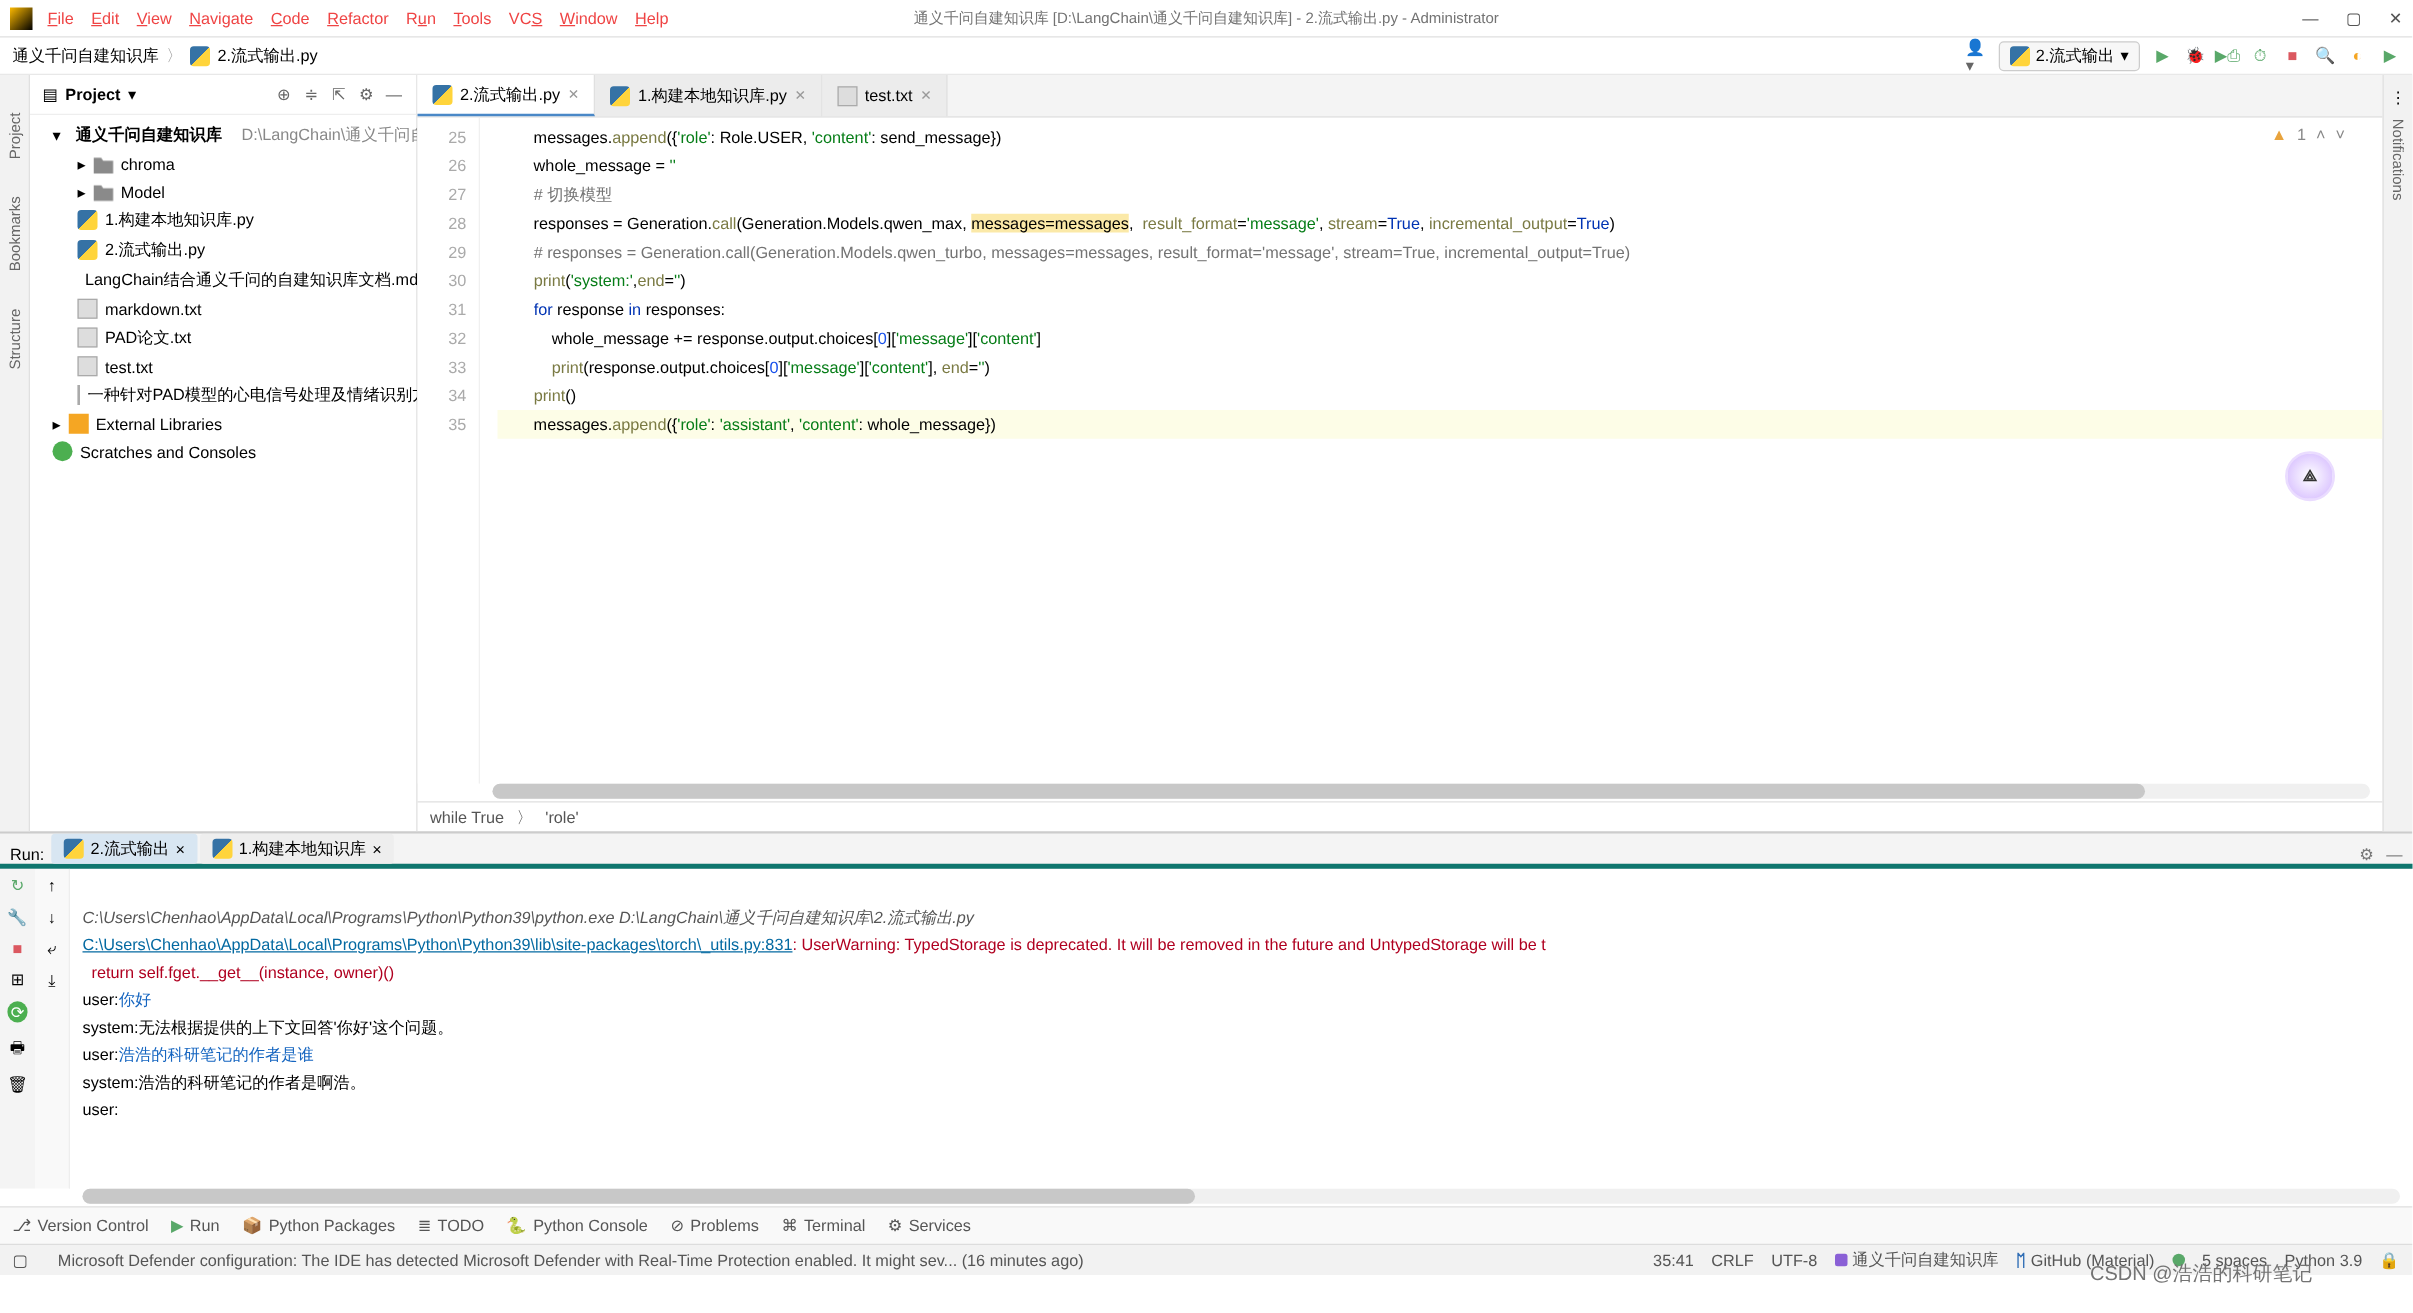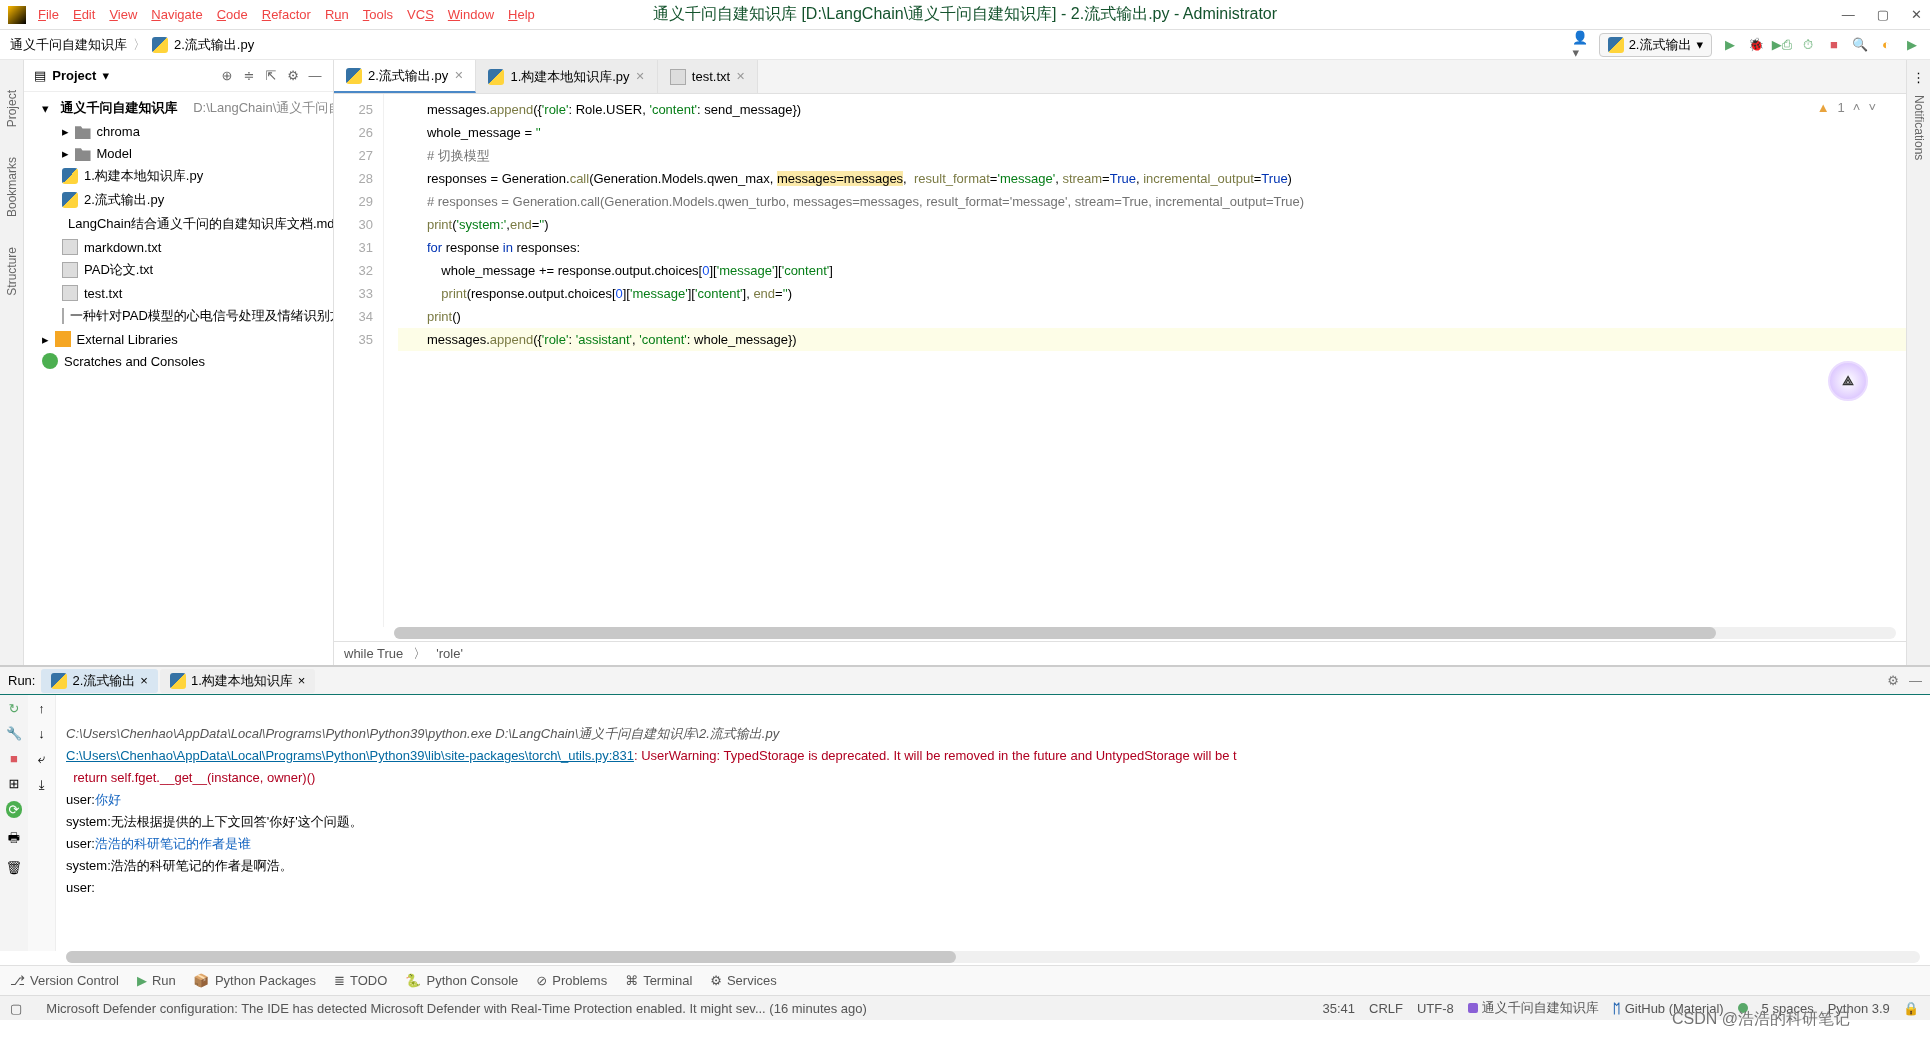--- a/index.html
+++ b/index.html
@@ -2,21 +2,21 @@
 <html><head>
 <meta charset="utf-8">
 <style>
 *{margin:0;padding:0;box-sizing:border-box;font-family:"Segoe UI",Arial,sans-serif;font-size:13px}
 body{background:#fff;color:#000;overflow:hidden;width:1930px;height:1050px;position:relative}
 .titlebar{height:30px;display:flex;align-items:center;padding:0 8px;border-bottom:1px solid #e0e0e0}
 .titlebar .logo{width:18px;height:18px;background:linear-gradient(135deg,#fcb900,#000);margin-right:12px}
 .menu{display:flex;gap:14px}
 .menu span{cursor:pointer;color:#ef4444}
 .menu span u{text-decoration:underline}
-.title-center{position:absolute;left:50%;transform:translateX(-50%);color:#14532d;font-size:16px}
+.title-center{position:absolute;left:50%;transform:translateX(-50%);color:#737373;font-size:12px}
 .win-ctrl{margin-left:auto;display:flex;gap:22px;color:#555}
 .navbar{height:30px;display:flex;align-items:center;padding:0 10px;border-bottom:1px solid #e8e8e8}
 .breadcrumb{display:flex;align-items:center;gap:6px;font-size:13px}
 .breadcrumb .sep{color:#999}
 .nav-right{margin-left:auto;display:flex;align-items:center;gap:10px}
 .run-cfg{display:flex;align-items:center;gap:5px;border:1px solid #ccc;border-radius:4px;padding:2px 8px;background:#f7f7f7}
 .icn{width:16px;height:16px;display:inline-flex;align-items:center;justify-content:center;color:#666}
 .main{display:flex;height:calc(100% - 30px - 30px - 330px - 30px - 25px)}
 .left-gutter{width:24px;background:#f2f2f2;border-right:1px solid #e0e0e0;display:flex;flex-direction:column;align-items:center;padding-top:30px;gap:30px}
 .left-gutter .vert{writing-mode:vertical-rl;transform:rotate(180deg);color:#666;font-size:12px;cursor:pointer}
@@ -47,21 +47,21 @@
 .code .fn{color:#7A7A43}
 .code .str{color:#067D17}
 .code .cmt{color:#737373}
 .code .num{color:#1750EB}
 .code .hl{background:#FBE9A8}
 .code .line.cur{background:#fdfde7}
 .right-gutter{width:24px;background:#f2f2f2;border-left:1px solid #e0e0e0;display:flex;flex-direction:column;align-items:center;padding-top:10px}
 .right-gutter .vert{writing-mode:vertical-rl;color:#666;font-size:12px}
 .crumb-bar{height:24px;border-top:1px solid #e0e0e0;display:flex;align-items:center;padding:0 10px;gap:10px;color:#555;font-size:12px}
 .run-panel{height:300px;border-top:2px solid #ccc;display:flex;flex-direction:column}
-.run-hdr{height:28px;display:flex;align-items:center;padding:0 8px;background:#f4f4f4;border-bottom:1px solid #0f766e}
+.run-hdr{height:28px;display:flex;align-items:flex-end;padding:0 8px;background:#f4f4f4;border-bottom:4px solid #0f766e}
 .run-tabs{display:flex;gap:2px;margin-left:6px}
 .run-tab{padding:3px 10px;background:#d8e6f2;border-radius:3px;display:flex;align-items:center;gap:5px;cursor:pointer;font-size:12px}
 .run-tab.inactive{background:#eee}
 .run-right{margin-left:auto;display:flex;gap:10px;color:#777}
 .run-body{flex:1;display:flex;overflow:hidden}
 .run-tools{width:28px;background:#f4f4f4;display:flex;flex-direction:column;align-items:center;padding:6px 0;gap:10px}
 .run-tools2{width:28px;background:#f9f9f9;display:flex;flex-direction:column;align-items:center;padding:6px 0;gap:10px;border-right:1px solid #eee}
 .console{flex:1;padding:6px 10px;font-family:"JetBrains Mono",Consolas,monospace;font-size:13px;line-height:22px;overflow:auto;white-space:pre-wrap}
 .console .path{font-style:italic;color:#555}
 .console .link{color:#0369a1;text-decoration:underline}

